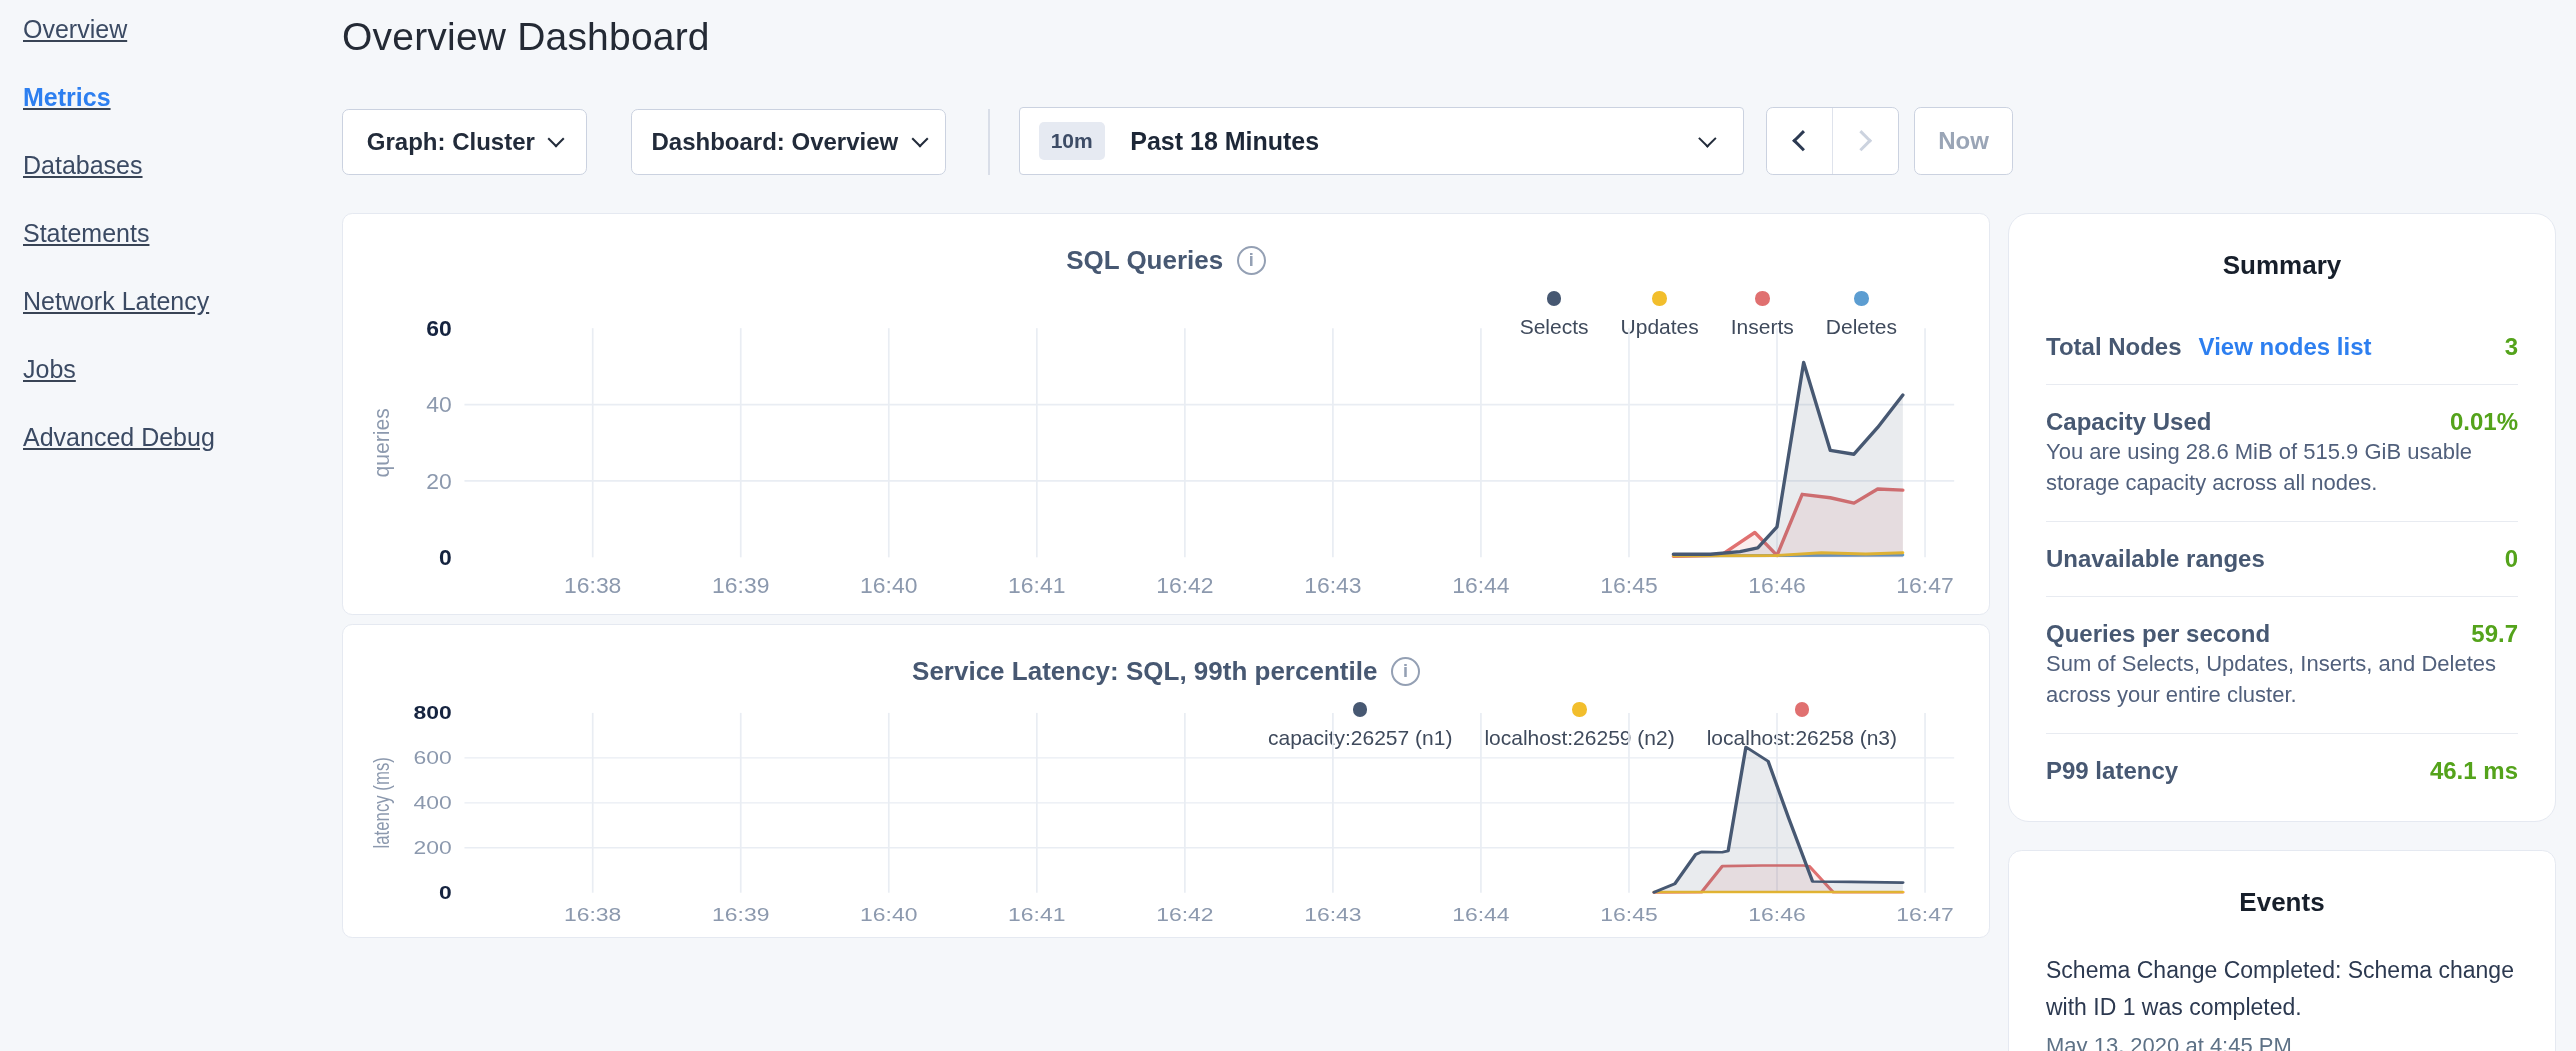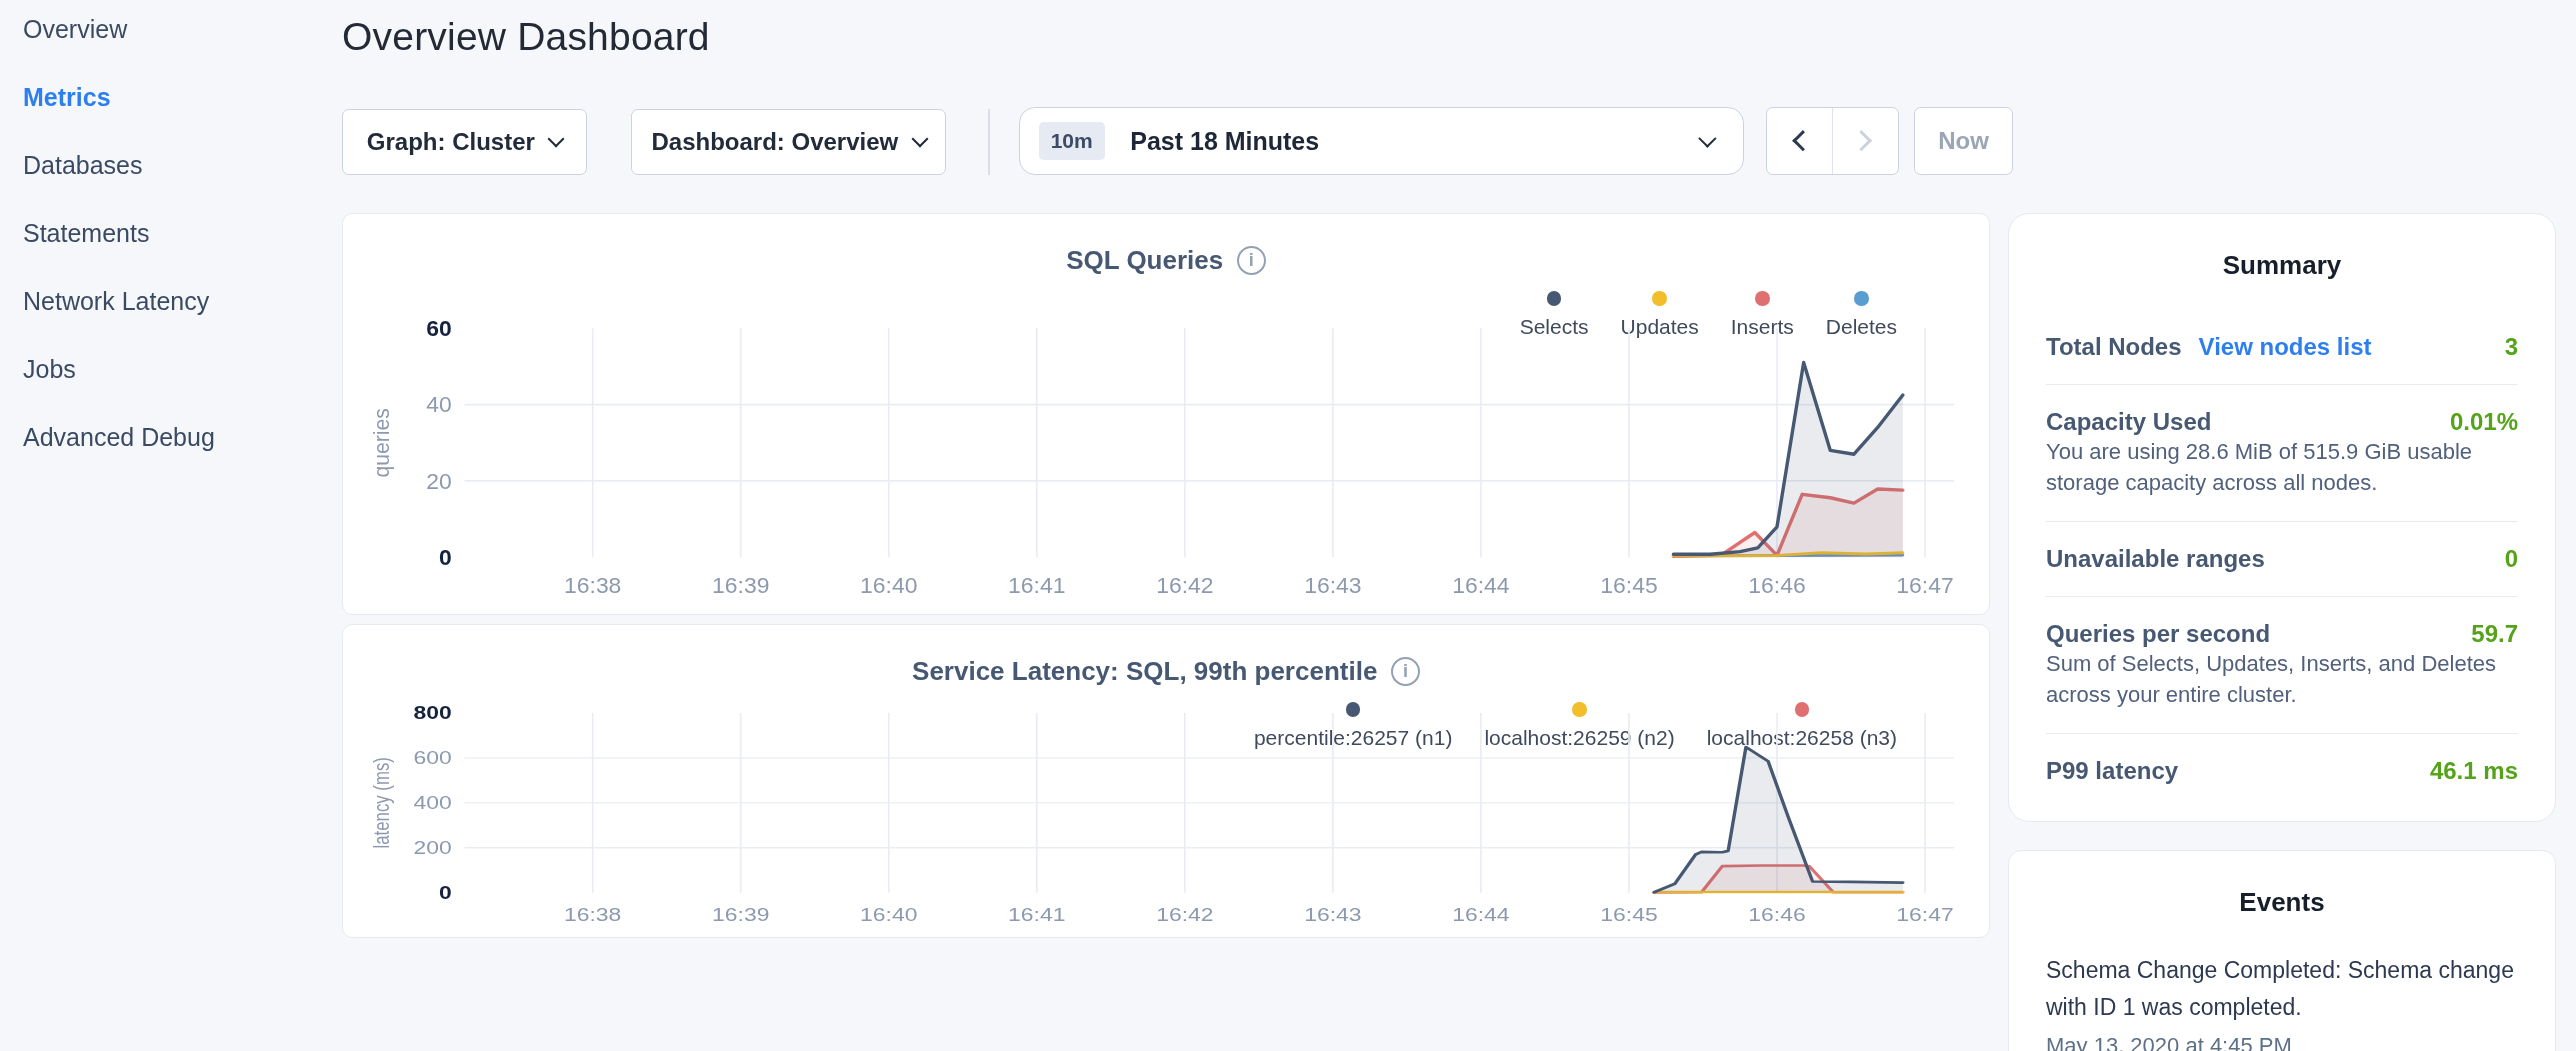--- a/index.html
+++ b/index.html
@@ -6,21 +6,21 @@
   html,body { width:2576px; height:1051px; overflow:hidden; }
   body {
     font-family:"Liberation Sans", sans-serif;
     background:#f5f7fa;
     color:#394455;
     position:relative;
   }
   .app { position:absolute; inset:0; }
 
   
-  .sidebar { position:absolute; left:23px; top:13.6px; width:306px; }
+  .sidebar { position:absolute; left:23px; top:13.6px; width:306px;text-decoration:underline; }
   .side-item {
     font-size:25px; line-height:31px; margin-bottom:37px;
     color:#3b4a63; cursor:pointer; white-space:nowrap;
   }
   .side-item.active { color:var(--accent,#2d7ff0); font-weight:700; }
 
   
   .page-title {
     position:absolute; left:342px; top:15.3px;
     font-size:39px; font-weight:500; color:#242a35; letter-spacing:0.2px;
@@ -36,21 +36,21 @@
   #dash-btn  { left:631px; width:315px; }
   .v-divider { position:absolute; left:988px; top:109px; width:1.7px; height:66px; background:#d9dee8; }
 
   .chev {
     display:inline-block; border-style:solid; border-color:#222b3a;
     border-width:0 2.6px 2.6px 0; width:12px; height:12px;
     transform:rotate(45deg); margin-top:-5.1px;
   }
   .time-picker {
     position:absolute; left:1019px; top:107px; width:725px; height:68px;
-    background:#fff; border:1.7px solid #cbd2e0; border-radius:16px;
+    background:#fff; border:1.7px solid #cbd2e0; border-radius:4px;
     display:flex; align-items:center; cursor:pointer;
   }
   .time-badge {
     margin-left:18.7px; background:#e6eaf2; border-radius:5.1px;
     padding:6.8px 12px; font-size:21px; font-weight:700; color:#3d4c66;
   }
   .time-label { margin-left:25.5px; font-size:25px; font-weight:700; color:#1d2737; }
   .time-picker .chev { margin-left:auto; margin-right:29px; width:12.8px; height:12.8px; border-width:0 2.6px 2.6px 0; }
 
   .pn-group {
@@ -215,21 +215,21 @@
   </section>
 
   <section class="card" id="chart-card-1">
     <div class="chart-title-row">
       <span class="chart-title">Service Latency: SQL, 99th percentile</span>
       <span class="info-icon">i</span>
     </div>
     <div class="legend" id="legend-1">
         <span class="leg-item">
           <span class="leg-dot" style="background: rgb(71, 88, 114);"></span>
-          <span class="leg-label">percentile:26257 (n1)</span>
+          <span class="leg-label">capacity:26257 (n1)</span>
         </span>
         <span class="leg-item">
           <span class="leg-dot" style="background: rgb(242, 190, 44);"></span>
           <span class="leg-label">localhost:26259 (n2)</span>
         </span>
         <span class="leg-item">
           <span class="leg-dot" style="background: rgb(224, 112, 112);"></span>
           <span class="leg-label">localhost:26258 (n3)</span>
         </span>
       </div>

